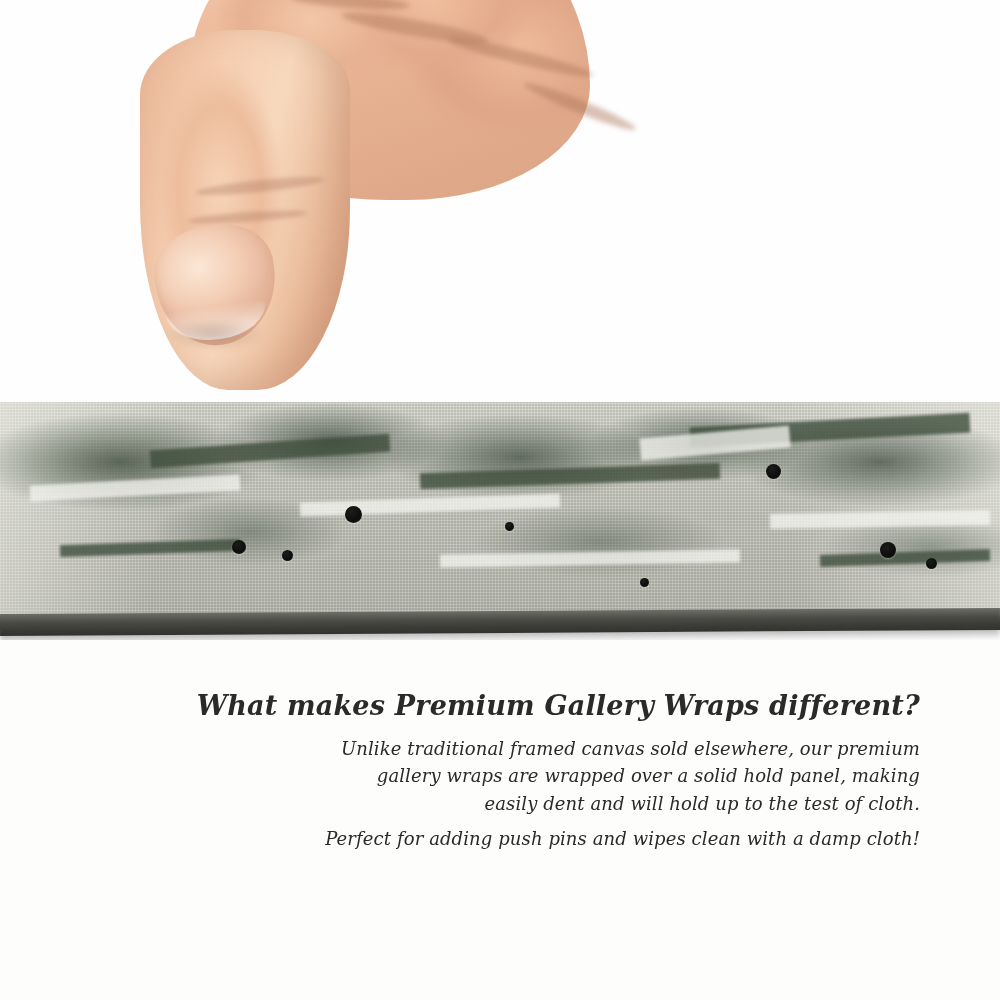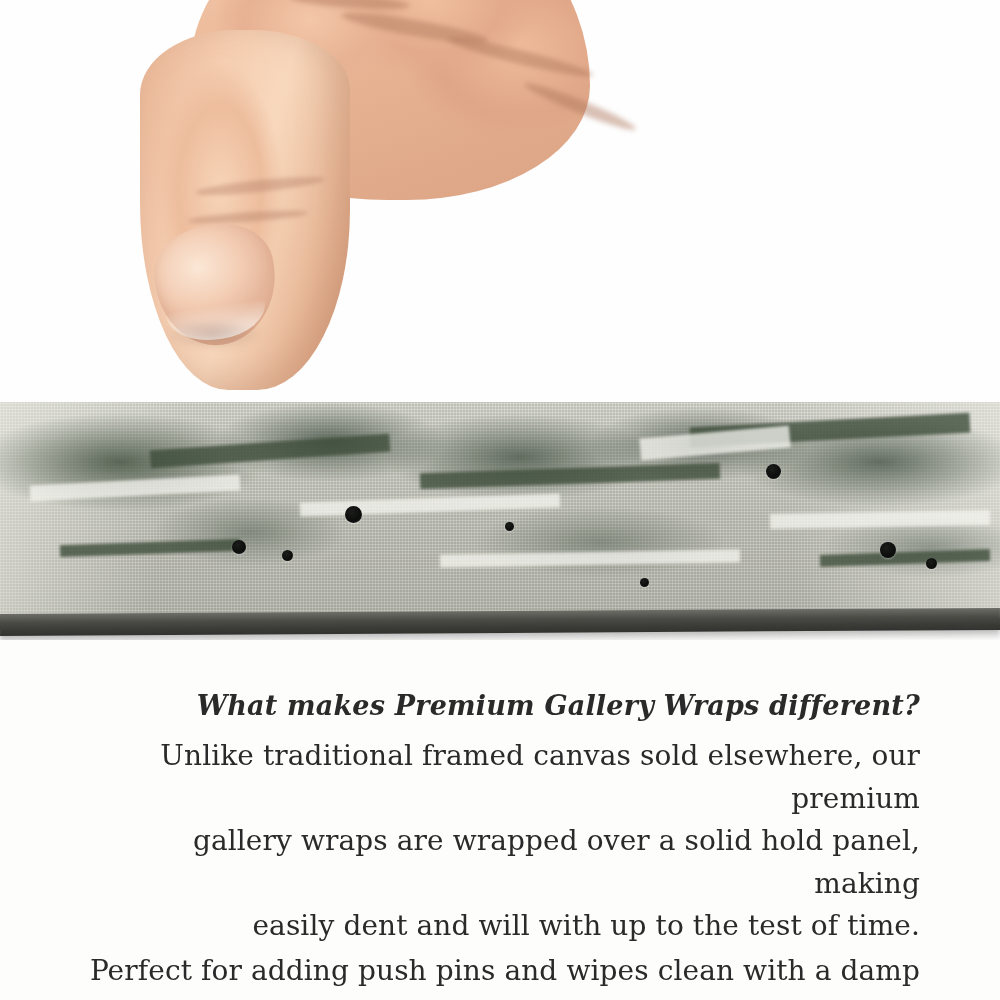--- a/index.html
+++ b/index.html
@@ -220,25 +220,26 @@
 
   .caption-title {
     font-size: 27px;
     font-style: italic;
     font-weight: 700;
     letter-spacing: 0.2px;
     margin-bottom: 14px;
   }
 
   .caption-body p {
-    font-size: 28px;
+    font-size: 18px;
+    font-style: italic;
     line-height: 1.52;
     letter-spacing: 0.1px;
   }
-  .caption-body p.last { margin-top: 2px; }
+  .caption-body p.last { margin-top: 8px; }
 </style>
 </head>
 <body>
 
 <div id="stage">
 
   <div class="photo-area">
 
     <div class="hand">
       <div class="knuckle-mass">
@@ -282,18 +283,18 @@
 
     <div class="canvas-bottom-edge"></div>
     <div class="canvas-bottom-shadow"></div>
   </div>
 
   <div class="caption">
     <div class="caption-title">What makes Premium Gallery Wraps different?</div>
     <div class="caption-body">
       <p>Unlike traditional framed canvas sold elsewhere, our premium</p>
       <p>gallery wraps are wrapped over a solid hold panel, making</p>
-      <p>easily dent and will with up to the test of time.</p>
+      <p>easily dent and will hold up to the test of cloth.</p>
       <p class="last">Perfect for adding push pins and wipes clean with a damp cloth!</p>
     </div>
   </div>
 
 </div>
 
 </body></html>

